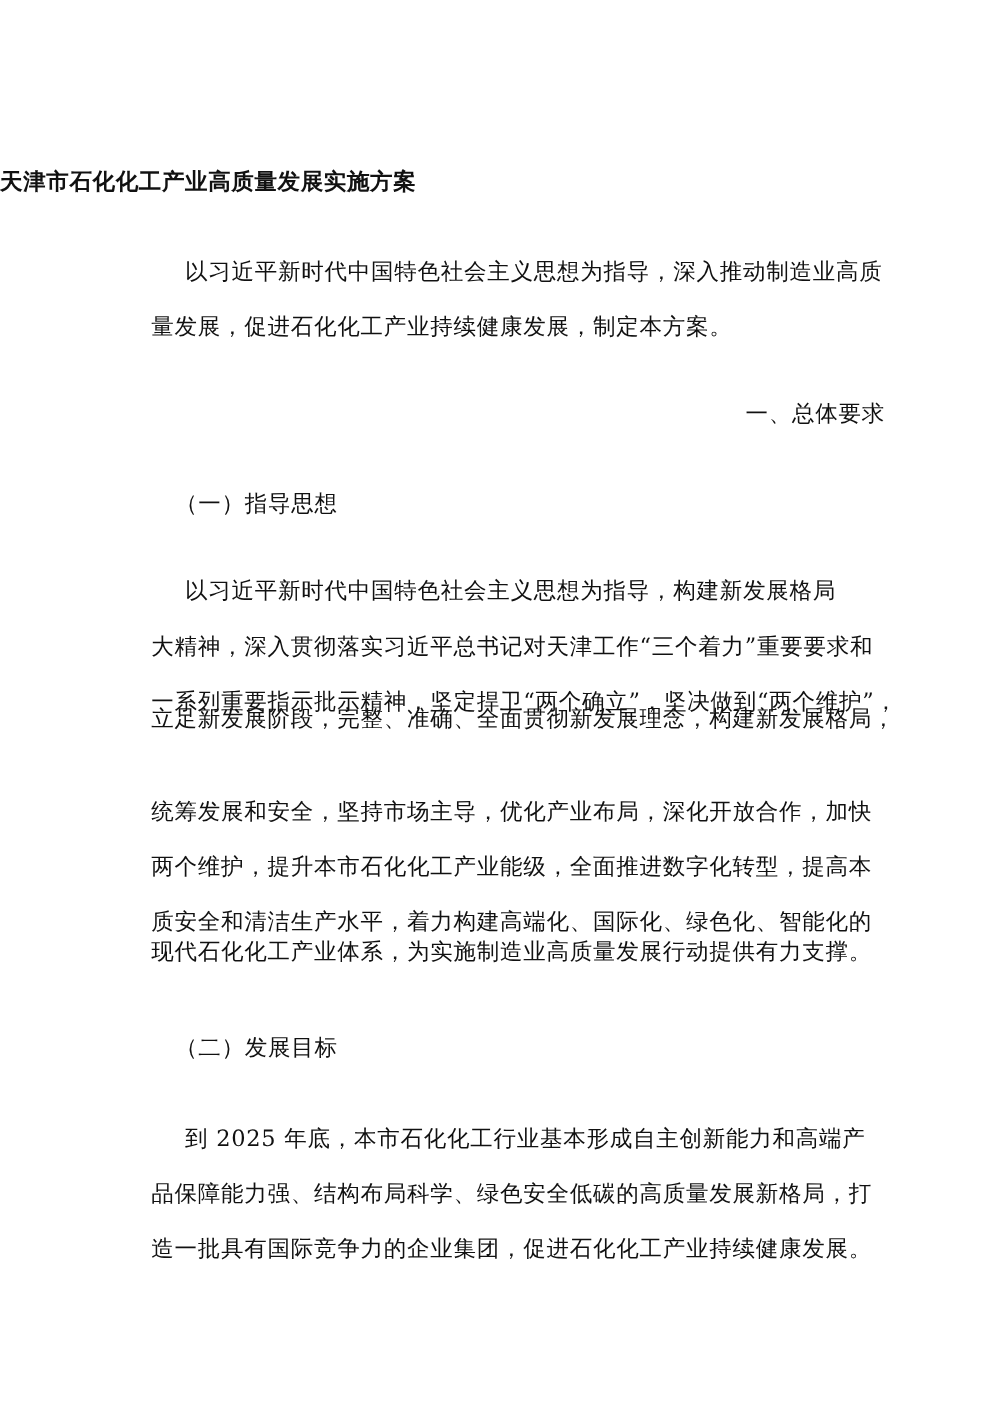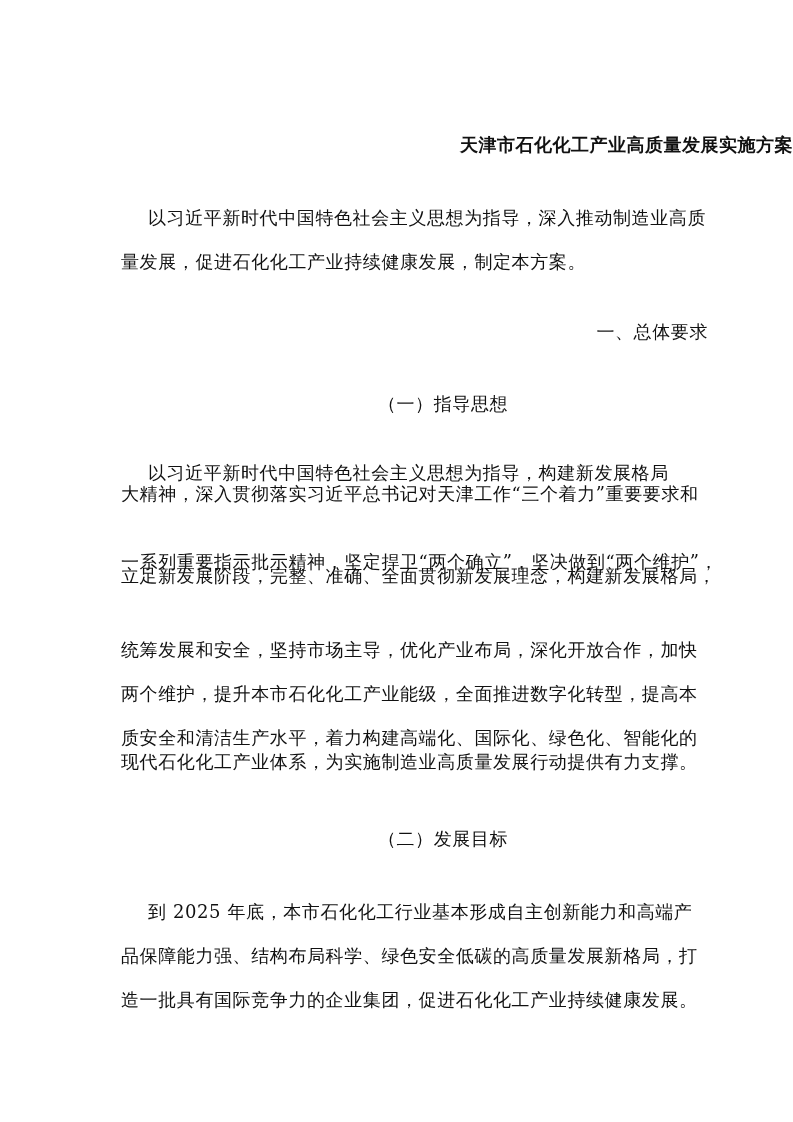--- a/index.html
+++ b/index.html
@@ -3,47 +3,47 @@
 <meta charset="utf-8">
 <style>
   html, body { margin: 0; padding: 0; background: #ffffff; }
   body {
     width: 793px; height: 1122px; position: relative; overflow: hidden;
     font-family: "DejaVu Serif", "Liberation Serif", serif;
     color: #111111;
   }
   .title {
     position: absolute; left: 0; width: 793px; top: 133px;
-    text-align: right; font-family: "DejaVu Sans", "Liberation Sans", sans-serif;
+    text-align: left; font-family: "DejaVu Sans", "Liberation Sans", sans-serif;
     font-weight: bold; font-size: 18px; letter-spacing: 0.5px;
   }
   .line {
     position: absolute; left: 121px; width: 560px;
     font-size: 18px; line-height: 24px; white-space: nowrap;
     letter-spacing: 0.6px;
   }
   .indent { left: 148px; }
   .h1 { left: 148px; text-align: right; }
-  .h2 { left: 163px; text-align: center; }
+  .h2 { left: 140px; }
 </style>
 </head>
 <body>
 
 <div>
   <div class="title">天津市石化化工产业高质量发展实施方案</div>
 
   <div class="line indent" style="top:206px">以习近平新时代中国特色社会主义思想为指导，深入推动制造业高质</div>
   <div class="line" style="top:250px">量发展，促进石化化工产业持续健康发展，制定本方案。</div>
 
   <div class="line h1" style="top:320px">一、总体要求</div>
 
   <div class="line h2" style="top:392px">（一）指导思想</div>
 
   <div class="line indent" style="top:461px">以习近平新时代中国特色社会主义思想为指导，构建新发展格局</div>
-  <div class="line" style="top:482px">大精神，深入贯彻落实习近平总书记对天津工作“三个着力”重要要求和</div>
+  <div class="line" style="top:506px">大精神，深入贯彻落实习近平总书记对天津工作“三个着力”重要要求和</div>
   <div class="line" style="top:550px">一系列重要指示批示精神，坚定捍卫“两个确立”，坚决做到“两个维护”，</div>
   <div class="line" style="top:564px">立足新发展阶段，完整、准确、全面贯彻新发展理念，构建新发展格局，</div>
   <div class="line" style="top:638px">统筹发展和安全，坚持市场主导，优化产业布局，深化开放合作，加快</div>
   <div class="line" style="top:682px">两个维护，提升本市石化化工产业能级，全面推进数字化转型，提高本</div>
   <div class="line" style="top:726px">质安全和清洁生产水平，着力构建高端化、国际化、绿色化、智能化的</div>
   <div class="line" style="top:750px">现代石化化工产业体系，为实施制造业高质量发展行动提供有力支撑。</div>
 
   <div class="line h2" style="top:827px">（二）发展目标</div>
 
   <div class="line indent" style="top:900px">到 2025 年底，本市石化化工行业基本形成自主创新能力和高端产</div>

